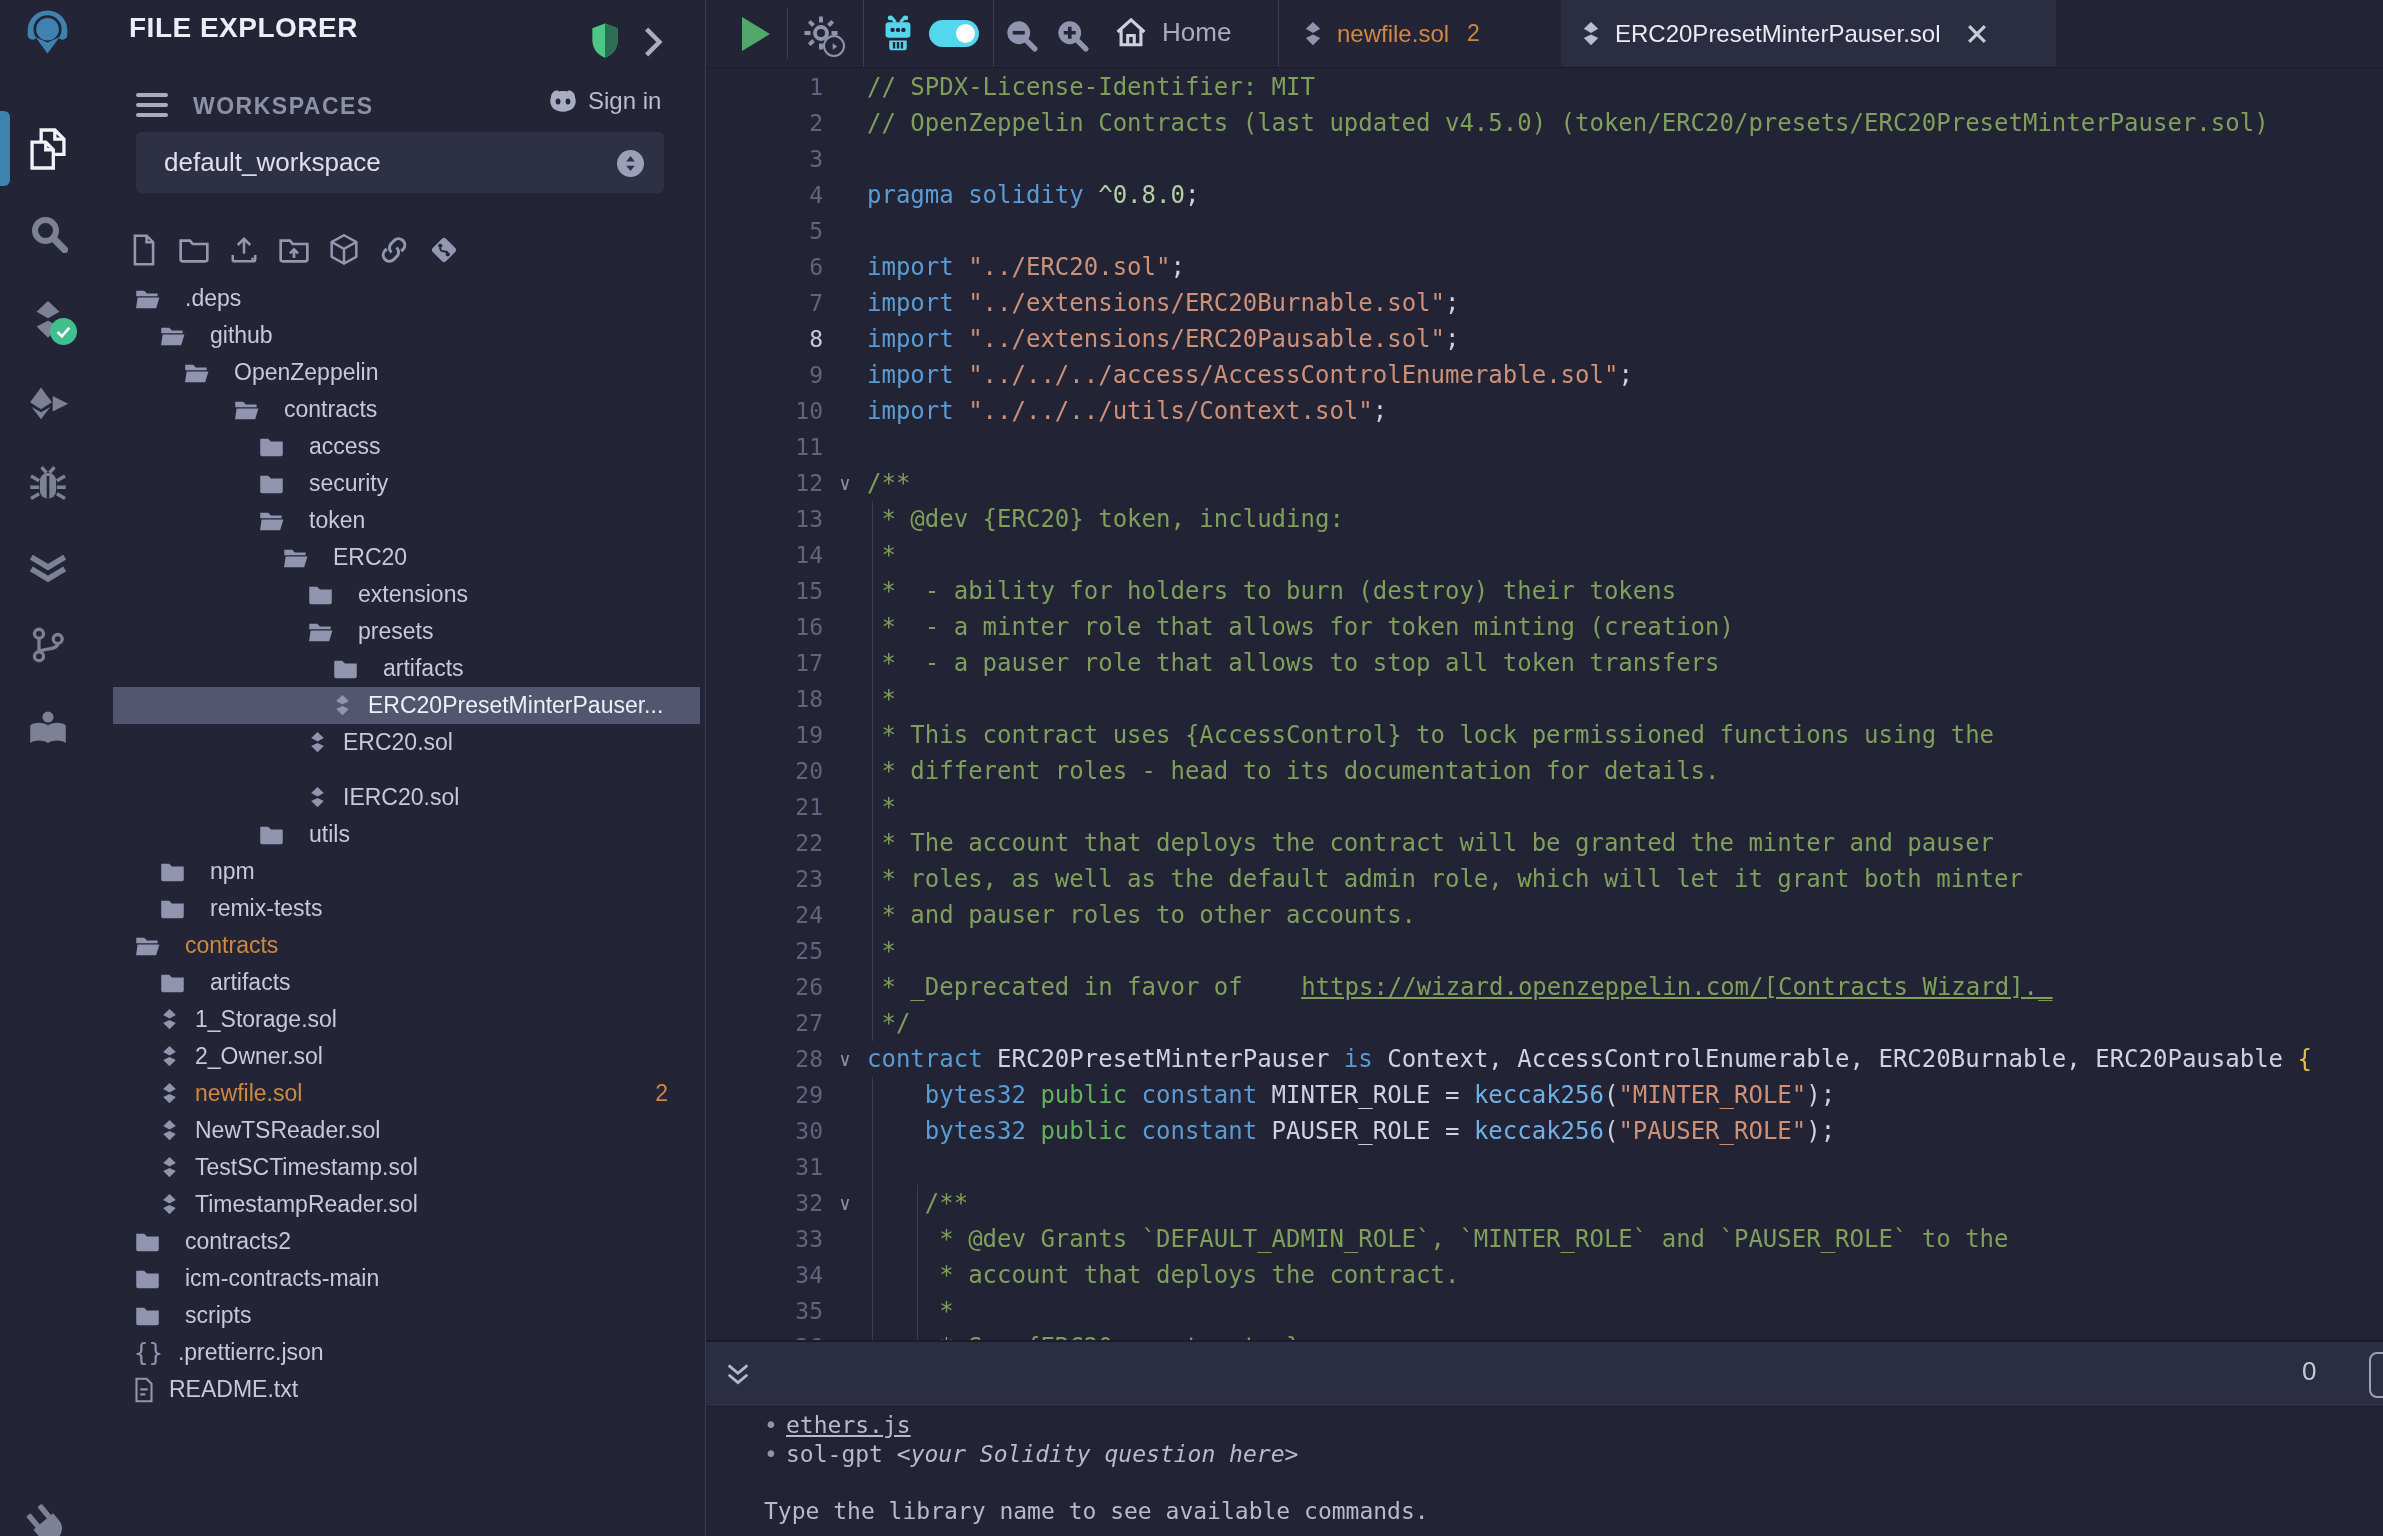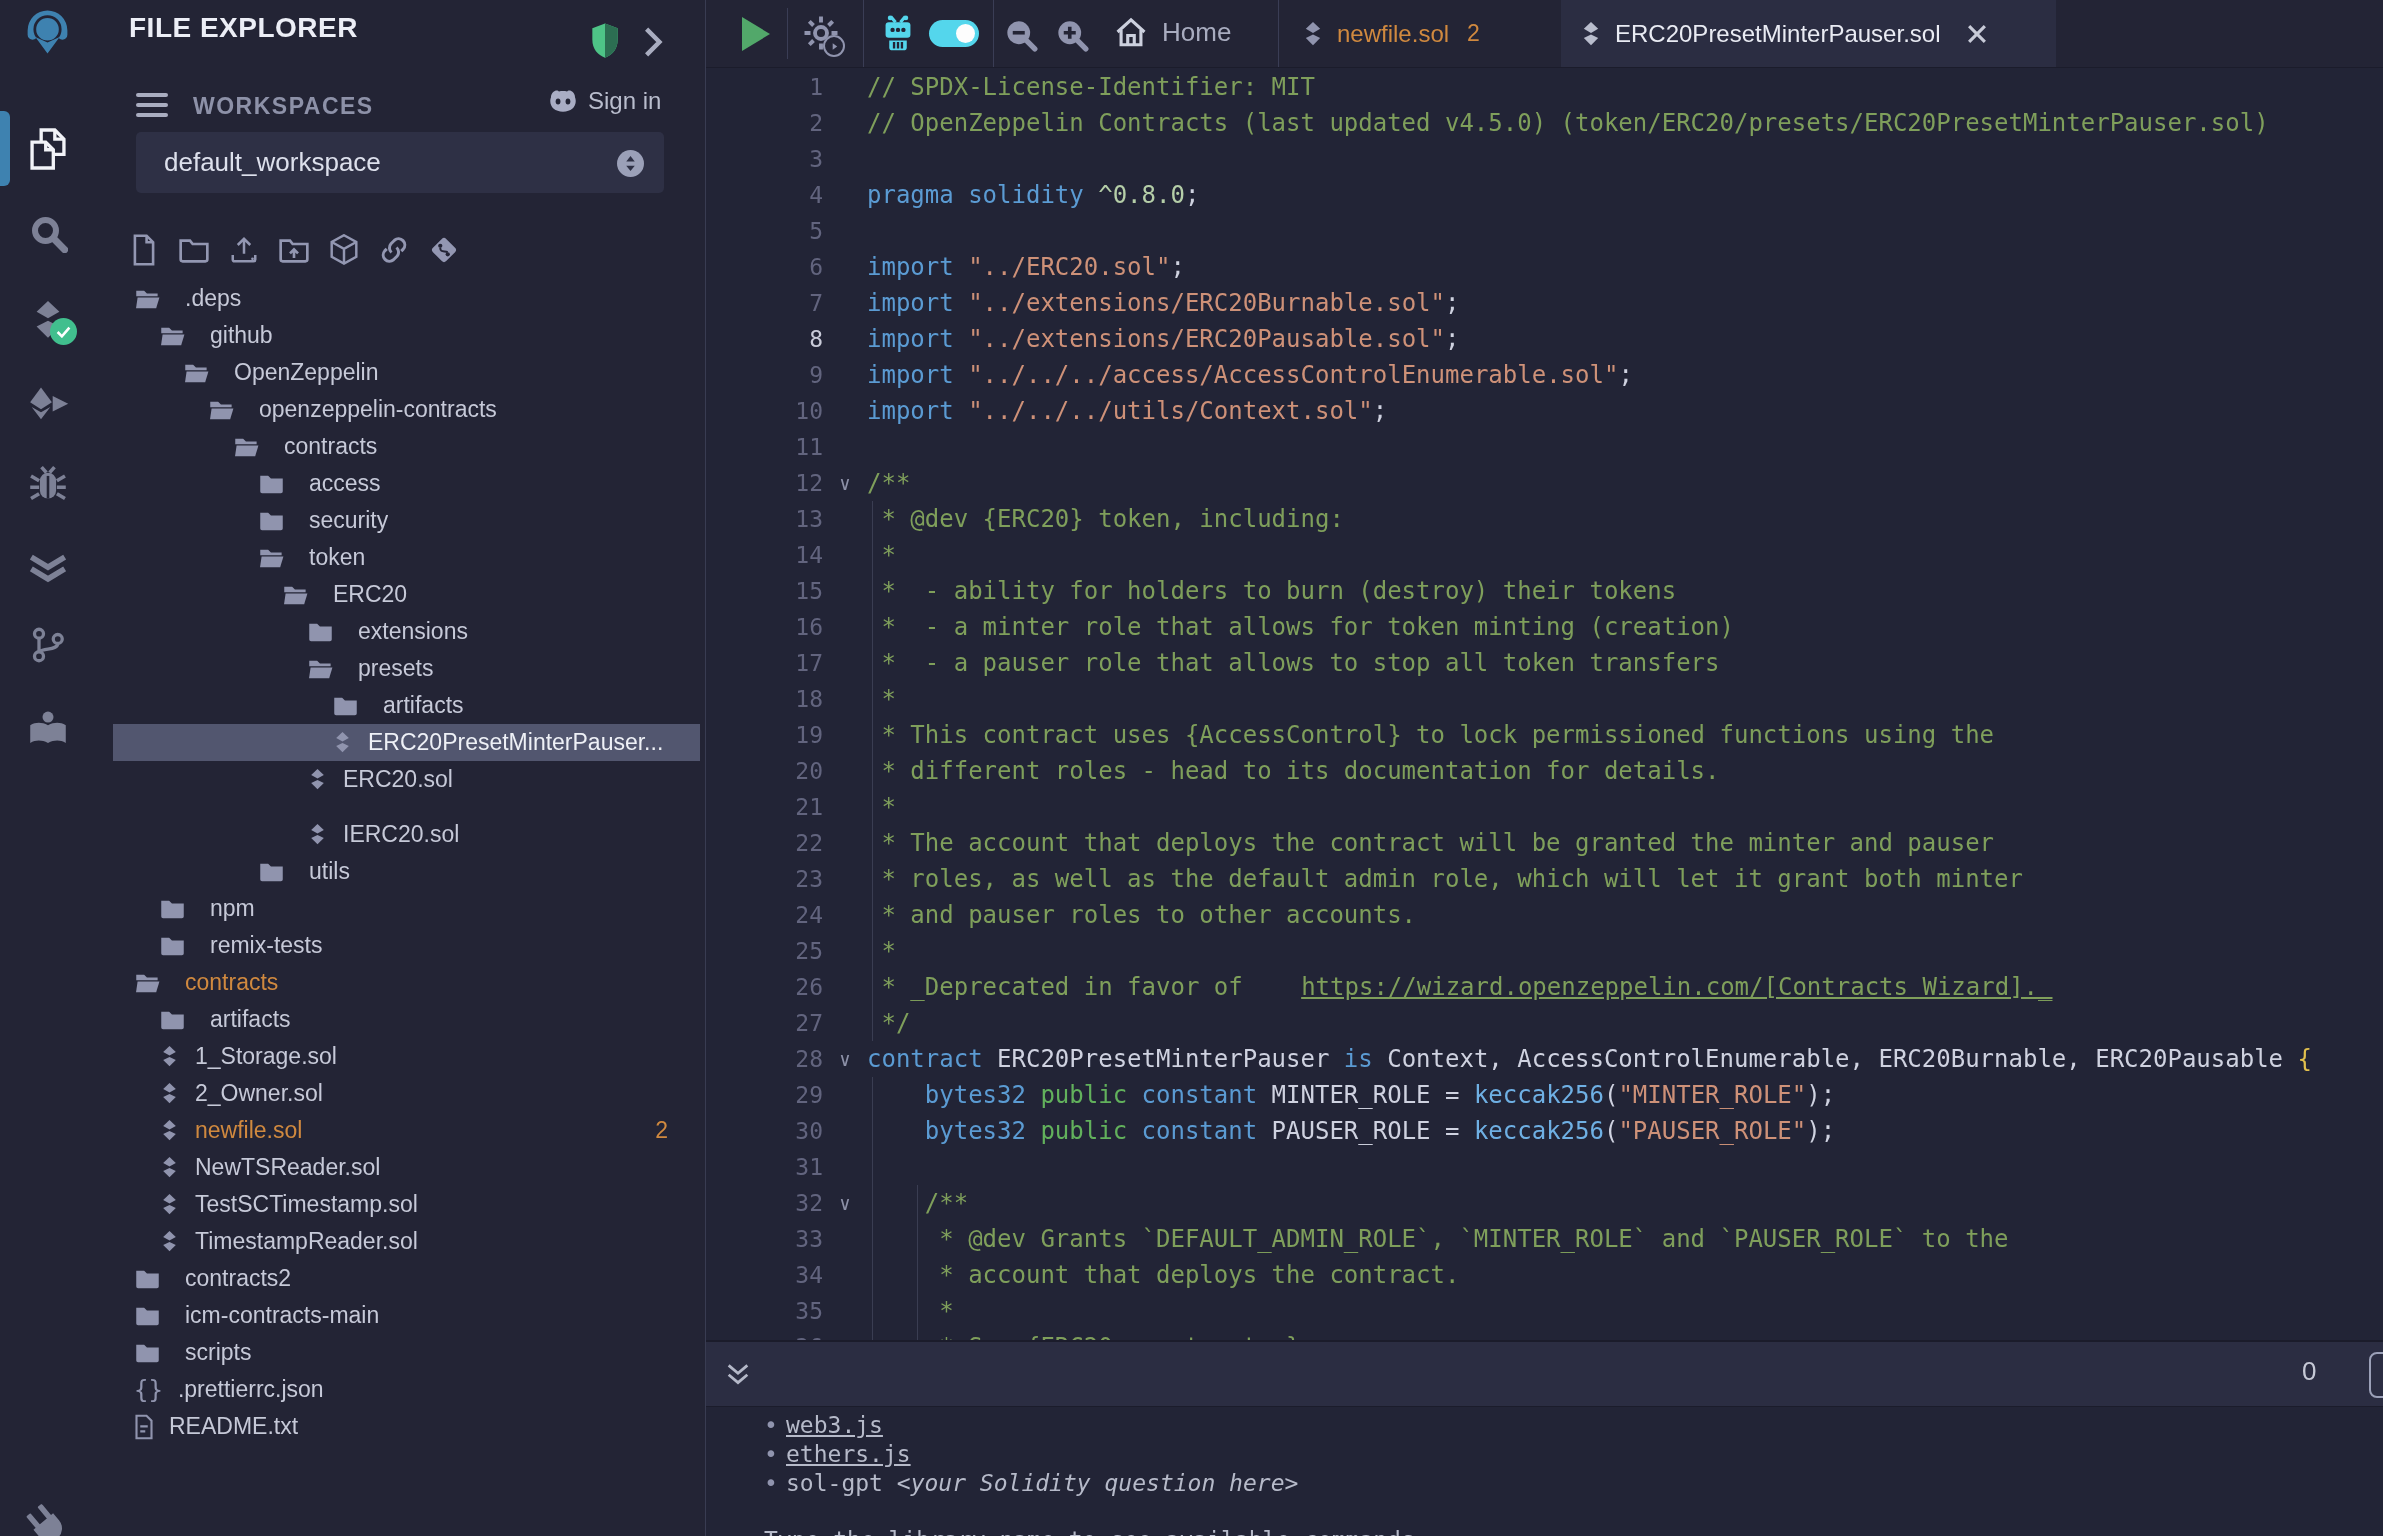--- a/index.html
+++ b/index.html
@@ -306,29 +306,20 @@
         </div>
         <div class="trow" style="padding-left: 70px;">
           <span class="ticon" style="margin-right: 24px;">
             <svg width="27" height="23" viewBox="0 0 24 20">
               <path d="M2 3h7l2.5 2.5H21V8H2z" fill="currentColor"></path>
               <path d="M3.2 9.2h19.4l-2.9 9.4H1.8z" fill="currentColor"></path>
             </svg>
           </span>
           <span class="tlabel">OpenZeppelin</span>
         </div>
-        <div class="trow" style="padding-left: 95px;">
-          <span class="ticon" style="margin-right: 24px;">
-            <svg width="27" height="23" viewBox="0 0 24 20">
-              <path d="M2 3h7l2.5 2.5H21V8H2z" fill="currentColor"></path>
-              <path d="M3.2 9.2h19.4l-2.9 9.4H1.8z" fill="currentColor"></path>
-            </svg>
-          </span>
-          <span class="tlabel">openzeppelin-contracts</span>
-        </div>
         <div class="trow" style="padding-left: 120px;">
           <span class="ticon" style="margin-right: 24px;">
             <svg width="27" height="23" viewBox="0 0 24 20">
               <path d="M2 3h7l2.5 2.5H21V8H2z" fill="currentColor"></path>
               <path d="M3.2 9.2h19.4l-2.9 9.4H1.8z" fill="currentColor"></path>
             </svg>
           </span>
           <span class="tlabel">contracts</span>
         </div>
         <div class="trow" style="padding-left: 145px;">
@@ -672,21 +663,20 @@
       <div id="term-head">
         <span id="term-expand">
           <svg width="28" height="28" viewBox="0 0 18 18">
               <path d="M3 3.5l6 5 6-5M3 9.5l6 5 6-5" stroke="currentColor" stroke-width="1.8" fill="none"></path>
             </svg>
         </span>
         <span id="term-count">0</span>
         <div id="term-search"></div>
       </div>
       <div id="term-body">
-          <div class="tline"><span class="bullet">•</span><a>web3.js</a></div>
           <div class="tline"><span class="bullet">•</span><a>ethers.js</a></div>
           <div class="tline"><span class="bullet">•</span><span>sol-gpt </span><span class="it">&lt;your Solidity question here&gt;</span></div>
           <div class="tspacer"></div>
           <div class="tline"><span>Type the library name to see available commands.</span></div>
         </div>
     </div>
   </section>
 </div>
 
 

